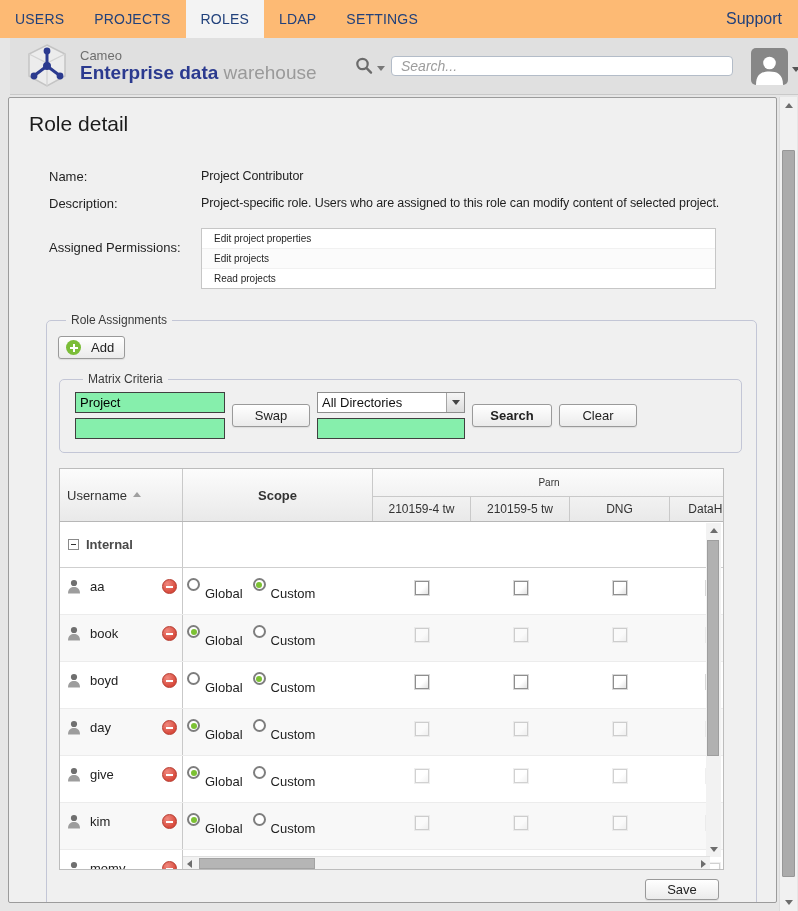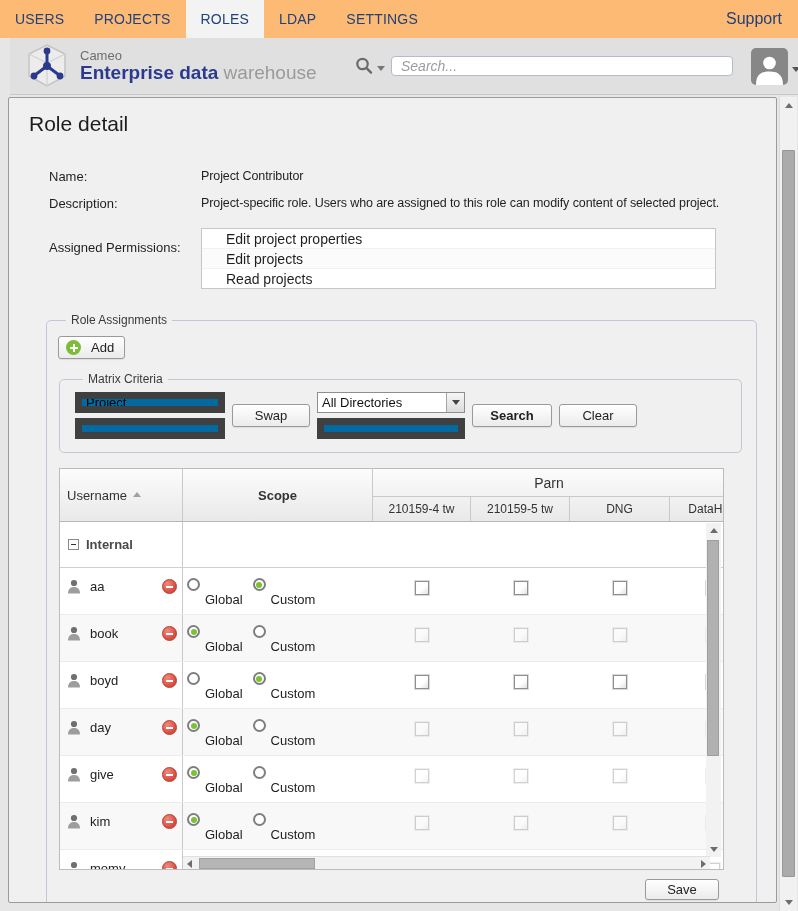--- a/index.html
+++ b/index.html
@@ -61,21 +61,21 @@
   .detail-row { display:flex; margin-left:40px; margin-right:20px; font-size:13px; }
   .detail-row.r1 { margin-top:31px; }
   .detail-row.r2 { margin-top:10px; }
   .detail-row.r3 { margin-top:17px; align-items:flex-start; }
   .detail-label { width:152px; color:#1f1f1f; flex:none; padding-top:2px; }
   .detail-value { color:#1f1f1f; white-space:nowrap; font-size:12.5px; letter-spacing:-0.1px; padding-top:2px; }
   .perm-list {
     flex:1; margin-right:40px; height:61px; background:#fff;
     border:1px solid #c6c6c6; overflow:hidden;
   }
-  .perm-item { height:20px; line-height:20px; padding-left:24px; font-size:14px; color:#1f1f1f; border-bottom:1px solid #f1f1f1; }
+  .perm-item { height:20px; line-height:20px; padding-left:12px; font-size:10px; color:#1f1f1f; border-bottom:1px solid #f1f1f1; }
   .perm-item:nth-child(even) { background:#fbfbfb; }
 
   
   fieldset { border:1px solid #c3c6d6; border-radius:5px; }
   legend { font-size:12px; color:#3a3a3a; padding:0 5px; margin-left:8px; }
   .fs-assignments { margin:24px 22px 0 37px; width:708px; padding:2px 0 10px 11px; }
   .fs-criteria { margin:13px 14px 0 1px; width:683px; padding:6px 0 13px 15px; }
 
   
   .btn {
@@ -93,21 +93,21 @@
   .btn-swap { width:78px; }
   .btn-search { width:80px; }
   .btn-clear { width:78px; }
   .btn-save { width:74px; height:21px; }
 
   
   .criteria-grid { display:flex; align-items:center; }
   .crit-col { display:flex; flex-direction:column; width:150px; }
   .crit-col.second { width:148px; margin-left:7px; }
   .text-input {
-    height:21px; border:7px solid #404040; background:#0369a1; font-family:"Liberation Sans",sans-serif;
+    height:21px; border:1px solid #404040; background:#86efac; font-family:"Liberation Sans",sans-serif;
     font-size:13px; padding:0 4px; outline:none; width:100%;
   }
   .crit-col .text-input + .text-input, .crit-col .select-box + .text-input { margin-top:5px; }
   .select-box {
     height:21px; border:1px solid #8e8e8e; background:#fff; display:flex; align-items:center; cursor:pointer;
   }
   .select-value { flex:1; font-size:13px; padding-left:4px; color:#111; }
   .select-arrow {
     width:18px; height:100%; border-left:1px solid #a5a5a5;
     background:linear-gradient(#f6f6f6,#dcdcdc); display:flex; align-items:center; justify-content:center;
@@ -117,21 +117,21 @@
   .btn-search { margin-left:7px;font-weight:bold; }
   .btn-clear { margin-left:7px; }
 
   
   .grid { position:relative; width:665px; height:402px; margin:15px 0 0 1px; background:#fff; border:1px solid #bcbcbc; overflow:hidden; }
   .grid-header { display:flex; height:53px; background:linear-gradient(#fcfcfc,#e9e9e9); border-bottom:1px solid #b7b7b7; }
   .gh-username { width:123px; flex:none; border-right:1px solid #c9c9c9; display:flex; align-items:center; padding-left:7px; font-size:13px; color:#333; }
   .sort-asc { width:0; height:0; border-left:4px solid transparent; border-right:4px solid transparent; border-bottom:5px solid #a0a0a0; margin-left:6px; margin-top:-1px; }
   .gh-scope { width:190px; flex:none; border-right:1px solid #c9c9c9; display:flex; align-items:center; justify-content:center; font-size:13px; font-weight:bold; color:#333; }
   .gh-parn { width:352px; flex:none; display:flex; flex-direction:column; overflow:hidden; }
-  .gh-parn-top { height:28px; border-bottom:1px solid #c9c9c9; display:flex; align-items:center; justify-content:center; font-size:14px; color:#333; }
+  .gh-parn-top { height:28px; border-bottom:1px solid #c9c9c9; display:flex; align-items:center; justify-content:center; font-size:10px; color:#333; }
   .gh-cols { display:flex; flex:1; }
   .gh-col { border-right:1px solid #c9c9c9; display:flex; align-items:center; justify-content:center; font-size:12px; color:#333; flex:none; }
   .w-c0 { width:98px; } .w-c1 { width:99px; } .w-c2 { width:100px; } .w-c3 { width:85px; }
 
   .group-row { height:46px; display:flex; border-bottom:1px solid #cfcfcf; background:#fff; }
   .group-cell { width:123px; flex:none; border-right:1px solid #c9c9c9; display:flex; align-items:center; padding-left:8px; }
   .collapse-icon { width:11px; height:11px; border:1px solid #8a8a8a; background:#fff; position:relative; flex:none; }
   .collapse-icon::before { content:""; position:absolute; left:2px; top:4px; width:5px; height:1px; background:#333; }
   .group-label { margin-left:7px; font-size:13px; font-weight:bold; color:#4a4a4a; }
   .group-rest { flex:1; }
@@ -144,21 +144,21 @@
   .cell-spacer { flex:1; }
   .remove-icon {
     width:15px; height:15px; border-radius:50%; flex:none; margin-top:1px;
     background:radial-gradient(circle at 35% 30%, #f0897f, #d84a3c 70%);
     border:1px solid #b53a2e; position:relative; cursor:pointer;
   }
   .remove-icon::before { content:""; position:absolute; left:3px; top:5.5px; width:7px; height:2px; background:#fff; }
   .cell-scope { width:190px; flex:none; display:flex; align-items:flex-start; padding:9px 0 0 4px; }
   .radio { width:13px; height:13px; border:2px solid #7e7e7e; border-radius:50%; background:#fff; position:relative; flex:none; margin-top:1px; cursor:pointer; }
   .radio.checked::after { content:""; position:absolute; left:1.5px; top:1.5px; width:6px; height:6px; border-radius:50%; background:#7cc133; }
-  .radio-label { font-size:13px; color:#222; margin:15px 10px 0 5px; }
+  .radio-label { font-size:13px; color:#222; margin:9px 10px 0 5px; }
   .cell-check { flex:none; display:flex; justify-content:center; padding-top:13px; }
   .checkbox { width:14px; height:14px; border:1px solid #8f8f8f; background:linear-gradient(135deg,#ffffff 55%,#e2e2e2); box-shadow:0 0 0 1px #d9d9d9; cursor:pointer; }
   .checkbox.disabled { opacity:.4; cursor:default; }
 
   
   .grid-vscroll { position:absolute; top:54px; right:2px; width:15px; height:334px; background:#f2f2f2; z-index:5; }
   .sb-arrow { position:absolute; left:0; width:15px; height:15px; display:flex; align-items:center; justify-content:center; cursor:pointer; }
   .sb-up { top:0; } .sb-down { bottom:0; }
   .tri-up { width:0; height:0; border-left:4px solid transparent; border-right:4px solid transparent; border-bottom:5px solid #6d6d6d; }
   .tri-down { width:0; height:0; border-left:4px solid transparent; border-right:4px solid transparent; border-top:5px solid #6d6d6d; }

